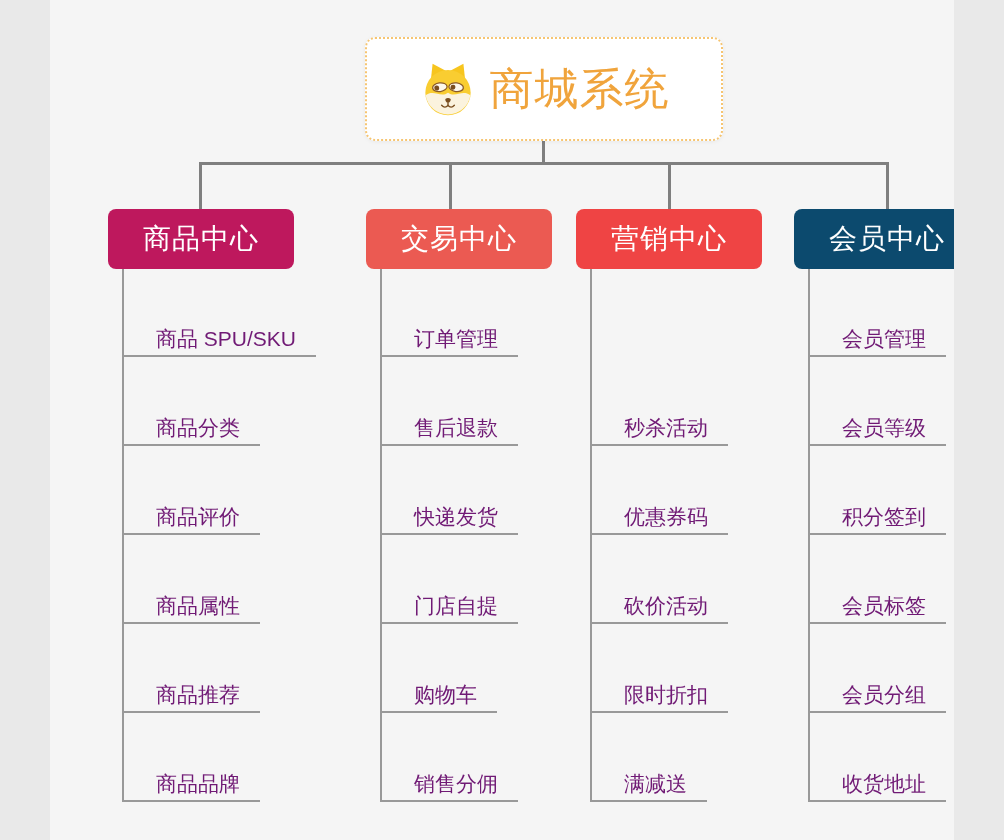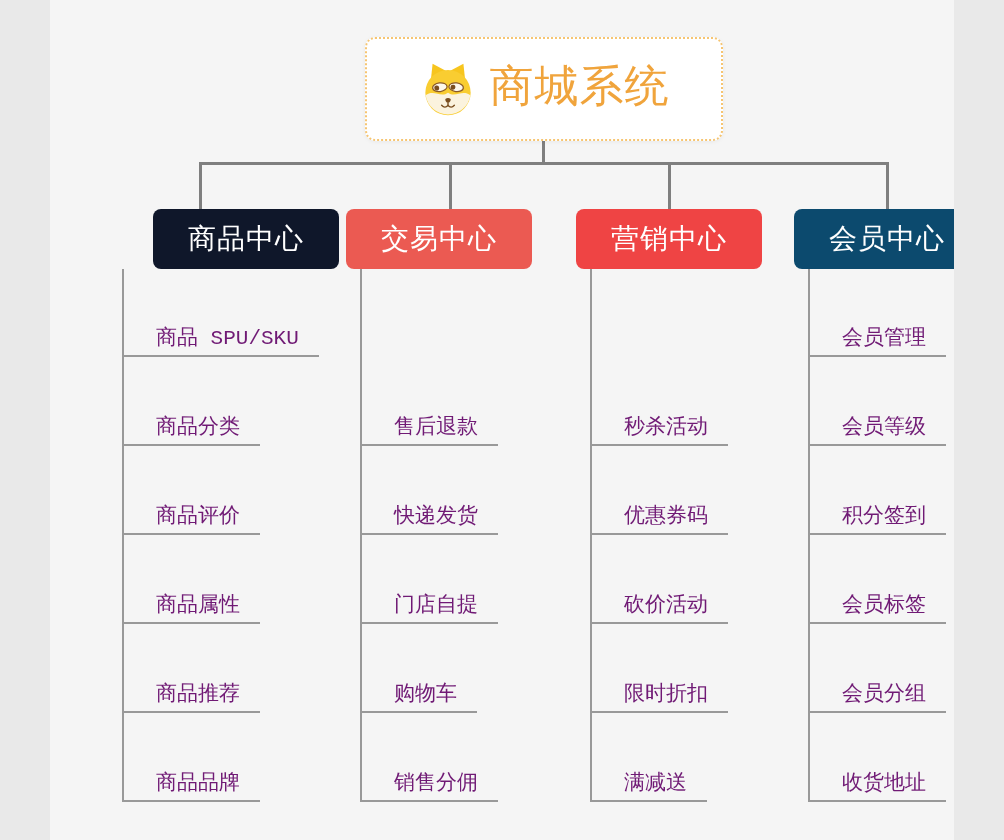--- a/index.html
+++ b/index.html
@@ -1,38 +1,38 @@
 <!DOCTYPE html>
 <html><head>
 <meta charset="utf-8">
 <style>
   html,body{margin:0;padding:0;background:#e9e9e9;}
   .canvas{
     position:relative;width:904px;height:840px;margin:0 auto;
     background:#F5F5F5;overflow:hidden;
-    font-family:Liberation Mono, monospace;
+    font-family:Liberation Sans, sans-serif;
   }
   
   .root{
     position:absolute;left:315px;top:37px;width:358px;height:104px;
     background:#ffffff;border:2px dotted #F6C572;border-radius:10px;
     box-sizing:border-box;display:flex;align-items:center;justify-content:center;
     gap:13px;box-shadow:0 1px 4px rgba(0,0,0,0.05);
   }
   .root-title{font-size:44px;color:#F0A43C;letter-spacing:1px;line-height:1;}
   .dog-icon{width:58px;height:58px;flex:0 0 auto;}
   
   .cline{position:absolute;background:#7F7F7F;}
   #root-drop{left:492px;top:140px;width:3px;height:23px;}
   #bus{left:149px;top:162px;width:690px;height:3px;}
   .drop{top:164px;width:3px;height:46px;}
   #drop-0{left:149px;} #drop-1{left:399px;} #drop-2{left:618px;} #drop-3{left:836px;}
   
   .column{position:absolute;top:209px;width:270px;height:610px;}
-  #col-0{left:58px;} #col-1{left:296px;} #col-2{left:526px;} #col-3{left:744px;}
+  #col-0{left:58px;} #col-1{left:316px;} #col-2{left:526px;} #col-3{left:744px;}
   .header{
     position:absolute;left:0;top:0;width:186px;height:60px;border-radius:8px;
     color:#ffffff;font-size:28px;display:flex;align-items:center;justify-content:center;
     letter-spacing:1px;
   }
   .vline{position:absolute;left:14px;top:60px;width:2px;height:533px;background:#999999;}
   .leaf{
     position:absolute;left:14px;white-space:nowrap;
     font-size:21px;line-height:25px;color:#701a75;
     padding:0 20px 4px 34px;border-bottom:2px solid #999999;
@@ -67,33 +67,34 @@
         <circle cx="37.5" cy="30.5" r="2.7" fill="#7A4E1F"></circle>
       </g>
       <path d="M29 43 Q32 41 35 43 Q35 46.5 32 47.5 Q29 46.5 29 43 Z" fill="#7A4E1F"></path>
       <path d="M32 47.5 L32 50.5" stroke="#7A4E1F" stroke-width="1.5" fill="none"></path>
       <path d="M25 50 Q28.5 53.8 32 50.3 Q35.5 53.8 39 50" stroke="#7A4E1F" stroke-width="1.6" fill="none" stroke-linecap="round"></path>
     </svg>
     <span class="root-title">商城系统</span>
   </div>
 
   <div class="column" id="col-0">
-    <div class="header" style="background: #0f172a; margin-left: 45px;">商品中心</div>
+    <div class="header" style="background: #be185d;">商品中心</div>
     <div class="vline"></div>
     <div class="leaf i0">商品 SPU/SKU</div>
     <div class="leaf i2">商品评价</div>
     <div class="leaf i1">商品分类</div>
     <div class="leaf i3">商品属性</div>
     <div class="leaf i4">商品推荐</div>
     <div class="leaf i5">商品品牌</div>
   </div>
 
   <div class="column" id="col-1">
     <div class="header" style="background: rgb(235, 90, 82);">交易中心</div>
     <div class="vline"></div>
+    <div class="leaf i0">订单管理</div>
     <div class="leaf i1">售后退款</div>
     <div class="leaf i2">快递发货</div>
     <div class="leaf i3">门店自提</div>
     <div class="leaf i4">购物车</div>
     <div class="leaf i5">销售分佣</div>
   </div>
 
   <div class="column" id="col-2">
     <div class="header" style="background: #ef4444;">营销中心</div>
     <div class="vline"></div>

